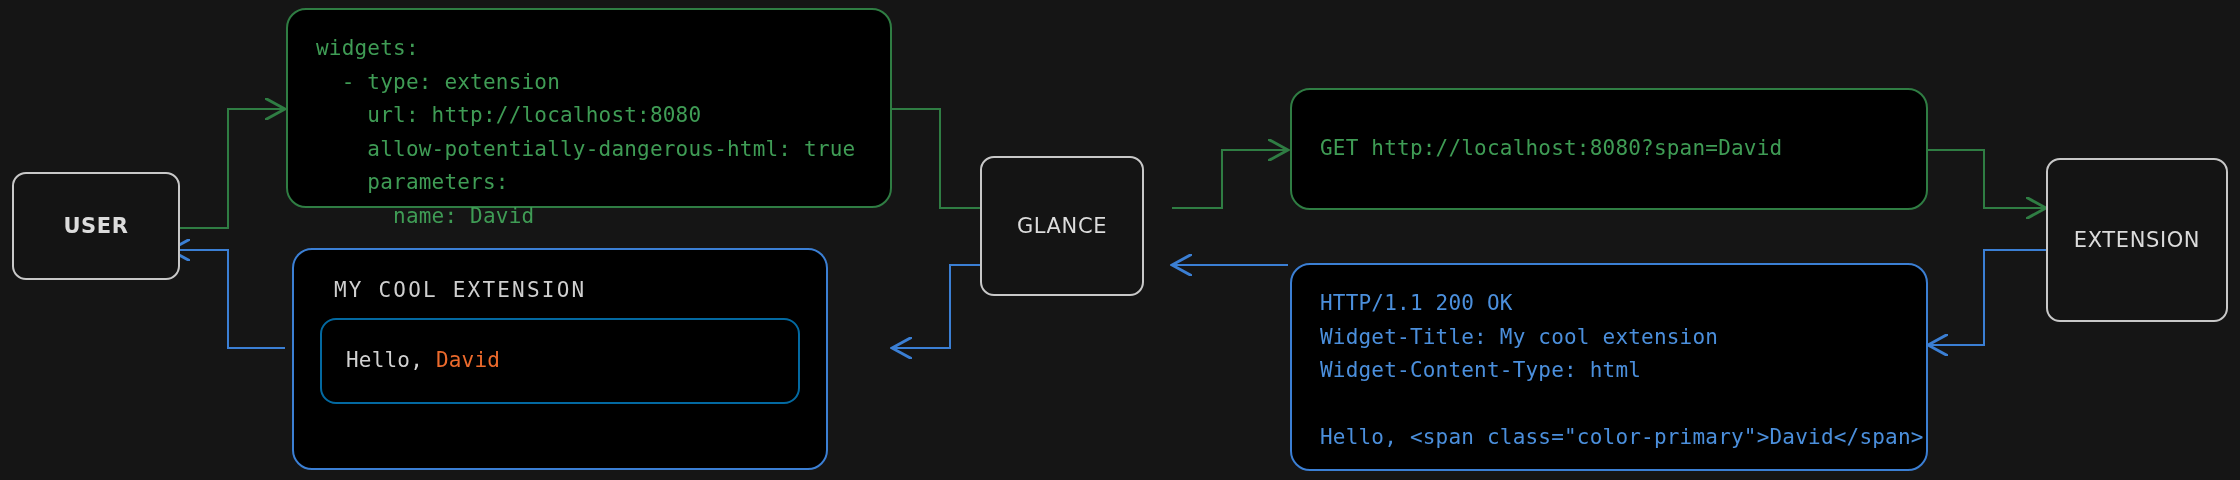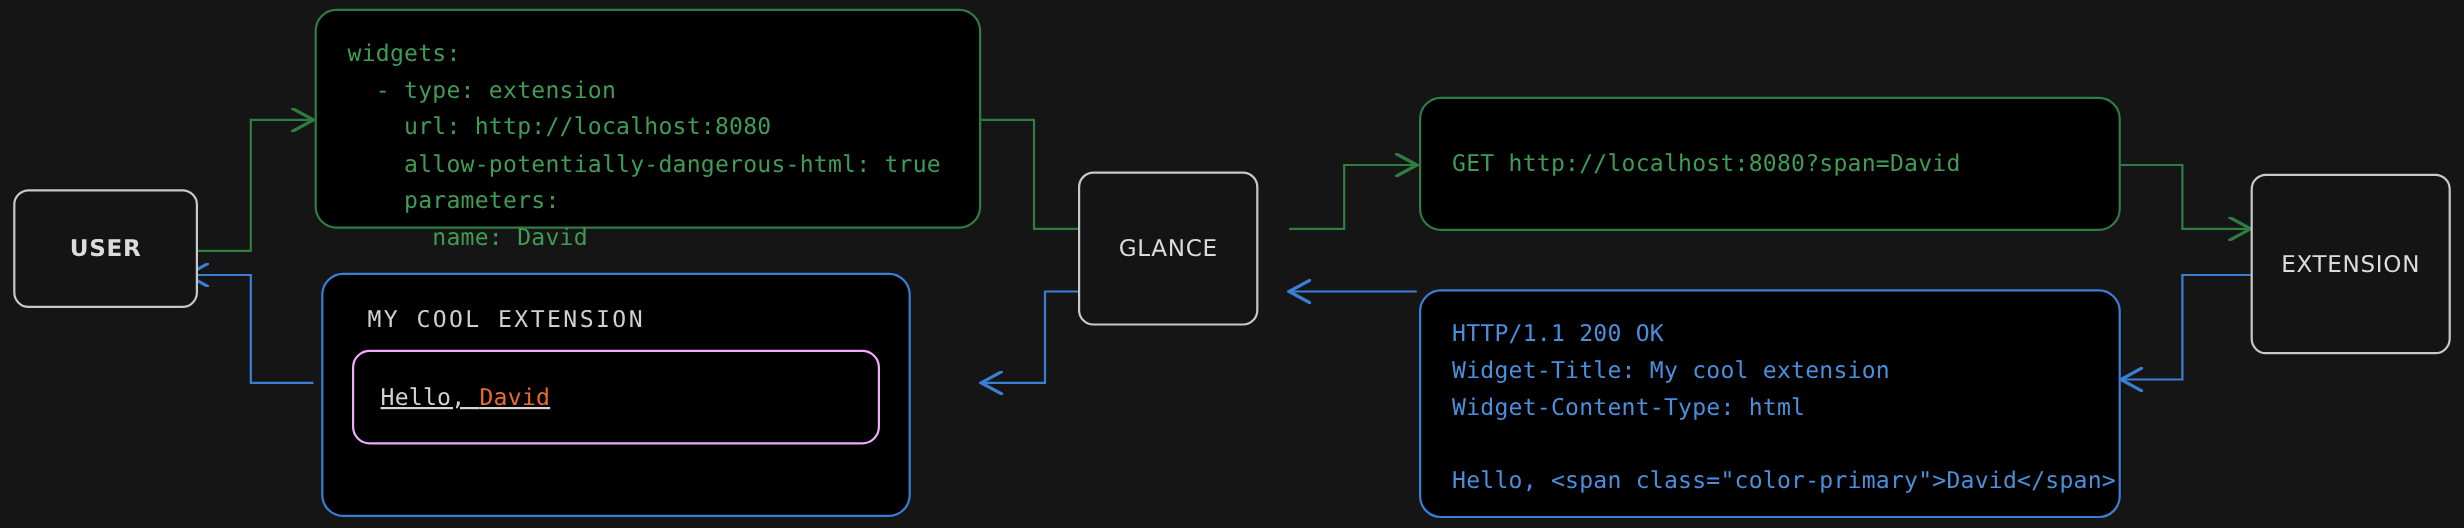--- a/index.html
+++ b/index.html
@@ -70,27 +70,25 @@
 
   .widget-title {
     font-family: "DejaVu Sans Mono", "Liberation Mono", monospace;
     font-size: 21px;
     letter-spacing: 2.2px;
     color: #cfcfcf;
     margin: 10px 0 16px 14px;
   }
   .widget-body {
     box-sizing: border-box;
-    border: 2px solid #f0abfc;
+    border: 2px solid #0369a1;
     border-radius: 16px;
     padding: 28px 24px;
     min-height: 86px;
     display: flex;
-    align-items: center;
-    text-decoration: underline;
   }
   .widget-line {
     font-family: "DejaVu Sans Mono", "Liberation Mono", monospace;
     font-size: 21px;
     color: #d2d2d2;
     letter-spacing: 0.2px;
   }
   .accent { color: #ec6a2c; }
 </style>
 </head>

